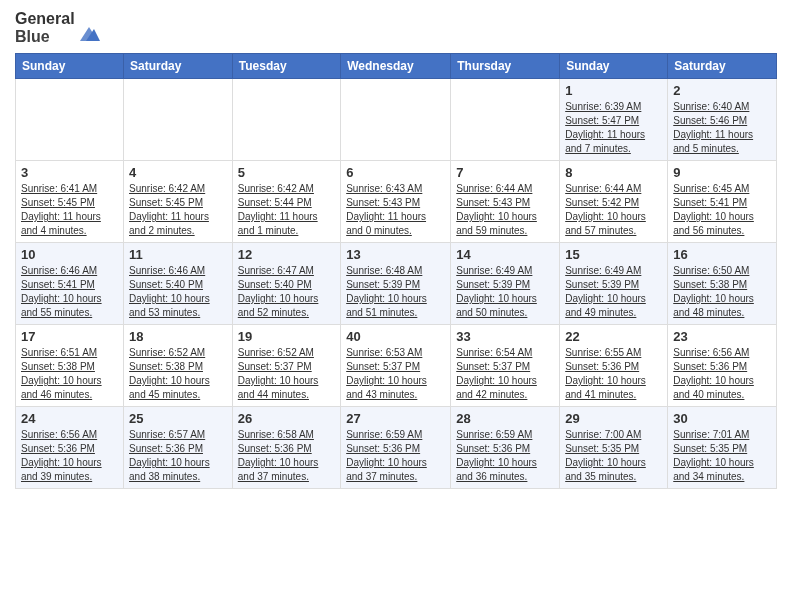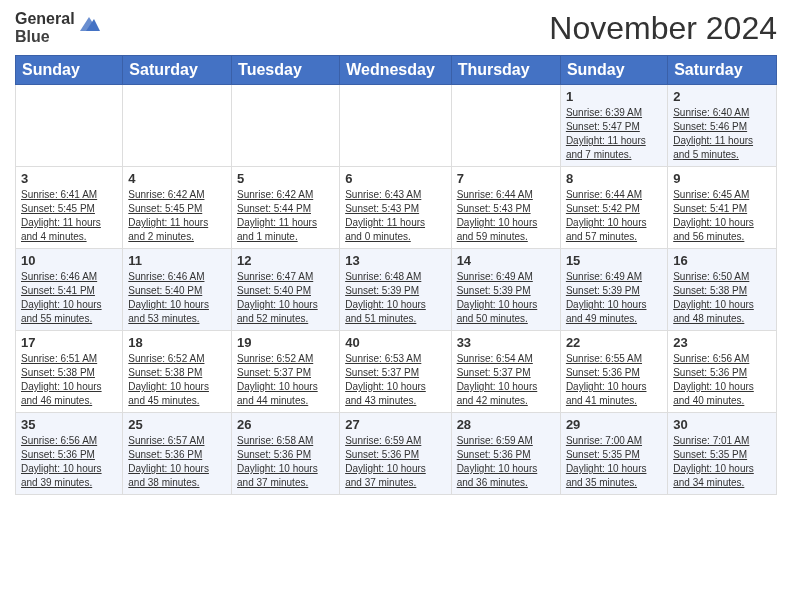--- a/index.html
+++ b/index.html
@@ -17,21 +17,21 @@
     .month-title { font-size: 32px; color: #333; font-weight: normal; }
     .location { font-size: 14px; color: #555; margin-top: 2px; }
     
     .calendar { width: 100%; border-collapse: collapse; }
     
     .calendar th {
       background-color: #4472C4;
       color: white;
       text-align: left;
       padding: 5px 6px;
-      font-size: 16px;
+      font-size: 12px;
       font-weight: bold;
       border: 1px solid #3a60a8;
     }
     
     .calendar td {
       width: 113px;
       vertical-align: top;
       padding: 4px 5px;
       border: 1px solid #ddd;
       font-size: 9.5px;
@@ -48,33 +48,32 @@
     .day-info { font-size: 10px; line-height: 1.4; color: #333; text-decoration: underline; }
     
     .empty-cell { background: #fff !important; }
   </style>
 </head>
 <body>
 
 <div class="container">
   <div class="header">
     <div class="logo">
-      <div style="display:flex;align-items:center;">
+      <div style="display:flex;align-items:flex-end;">
         <div style="display:flex;flex-direction:column;line-height:1.1;">
           <span class="logo-text-general">General</span>
           <span class="logo-text-blue">Blue</span>
         </div>
         <svg width="22" height="22" viewBox="0 0 22 22" style="margin-left:3px;margin-top:-8px;">
           <polygon points="2,18 11,4 20,18" fill="#4472C4" opacity="0.8"></polygon>
           <polygon points="8,18 16,6 22,18" fill="#4472C4"></polygon>
         </svg>
       </div>
     </div>
     <div class="title-section">
-      <div class="month-title">November 2024</div>
     </div>
   </div>
 
   <table class="calendar">
     <thead>
       <tr>
       <th>Sunday</th>
           <th>Saturday</th>
           <th>Tuesday</th>
           <th>Wednesday</th>
@@ -184,21 +183,21 @@
             <span class="day-num">22</span>
             <div class="day-info">Sunrise: 6:55 AM<br>Sunset: 5:36 PM<br>Daylight: 10 hours<br>and 41 minutes.</div>
           </td>
           <td>
             <span class="day-num">23</span>
             <div class="day-info">Sunrise: 6:56 AM<br>Sunset: 5:36 PM<br>Daylight: 10 hours<br>and 40 minutes.</div>
           </td>
         </tr>
         <tr>
           <td>
-            <span class="day-num">35</span>
+            <span class="day-num">24</span>
             <div class="day-info">Sunrise: 6:56 AM<br>Sunset: 5:36 PM<br>Daylight: 10 hours<br>and 39 minutes.</div>
           </td>
           <td>
             <span class="day-num">25</span>
             <div class="day-info">Sunrise: 6:57 AM<br>Sunset: 5:36 PM<br>Daylight: 10 hours<br>and 38 minutes.</div>
           </td>
           <td>
             <span class="day-num">26</span>
             <div class="day-info">Sunrise: 6:58 AM<br>Sunset: 5:36 PM<br>Daylight: 10 hours<br>and 37 minutes.</div>
           </td>

